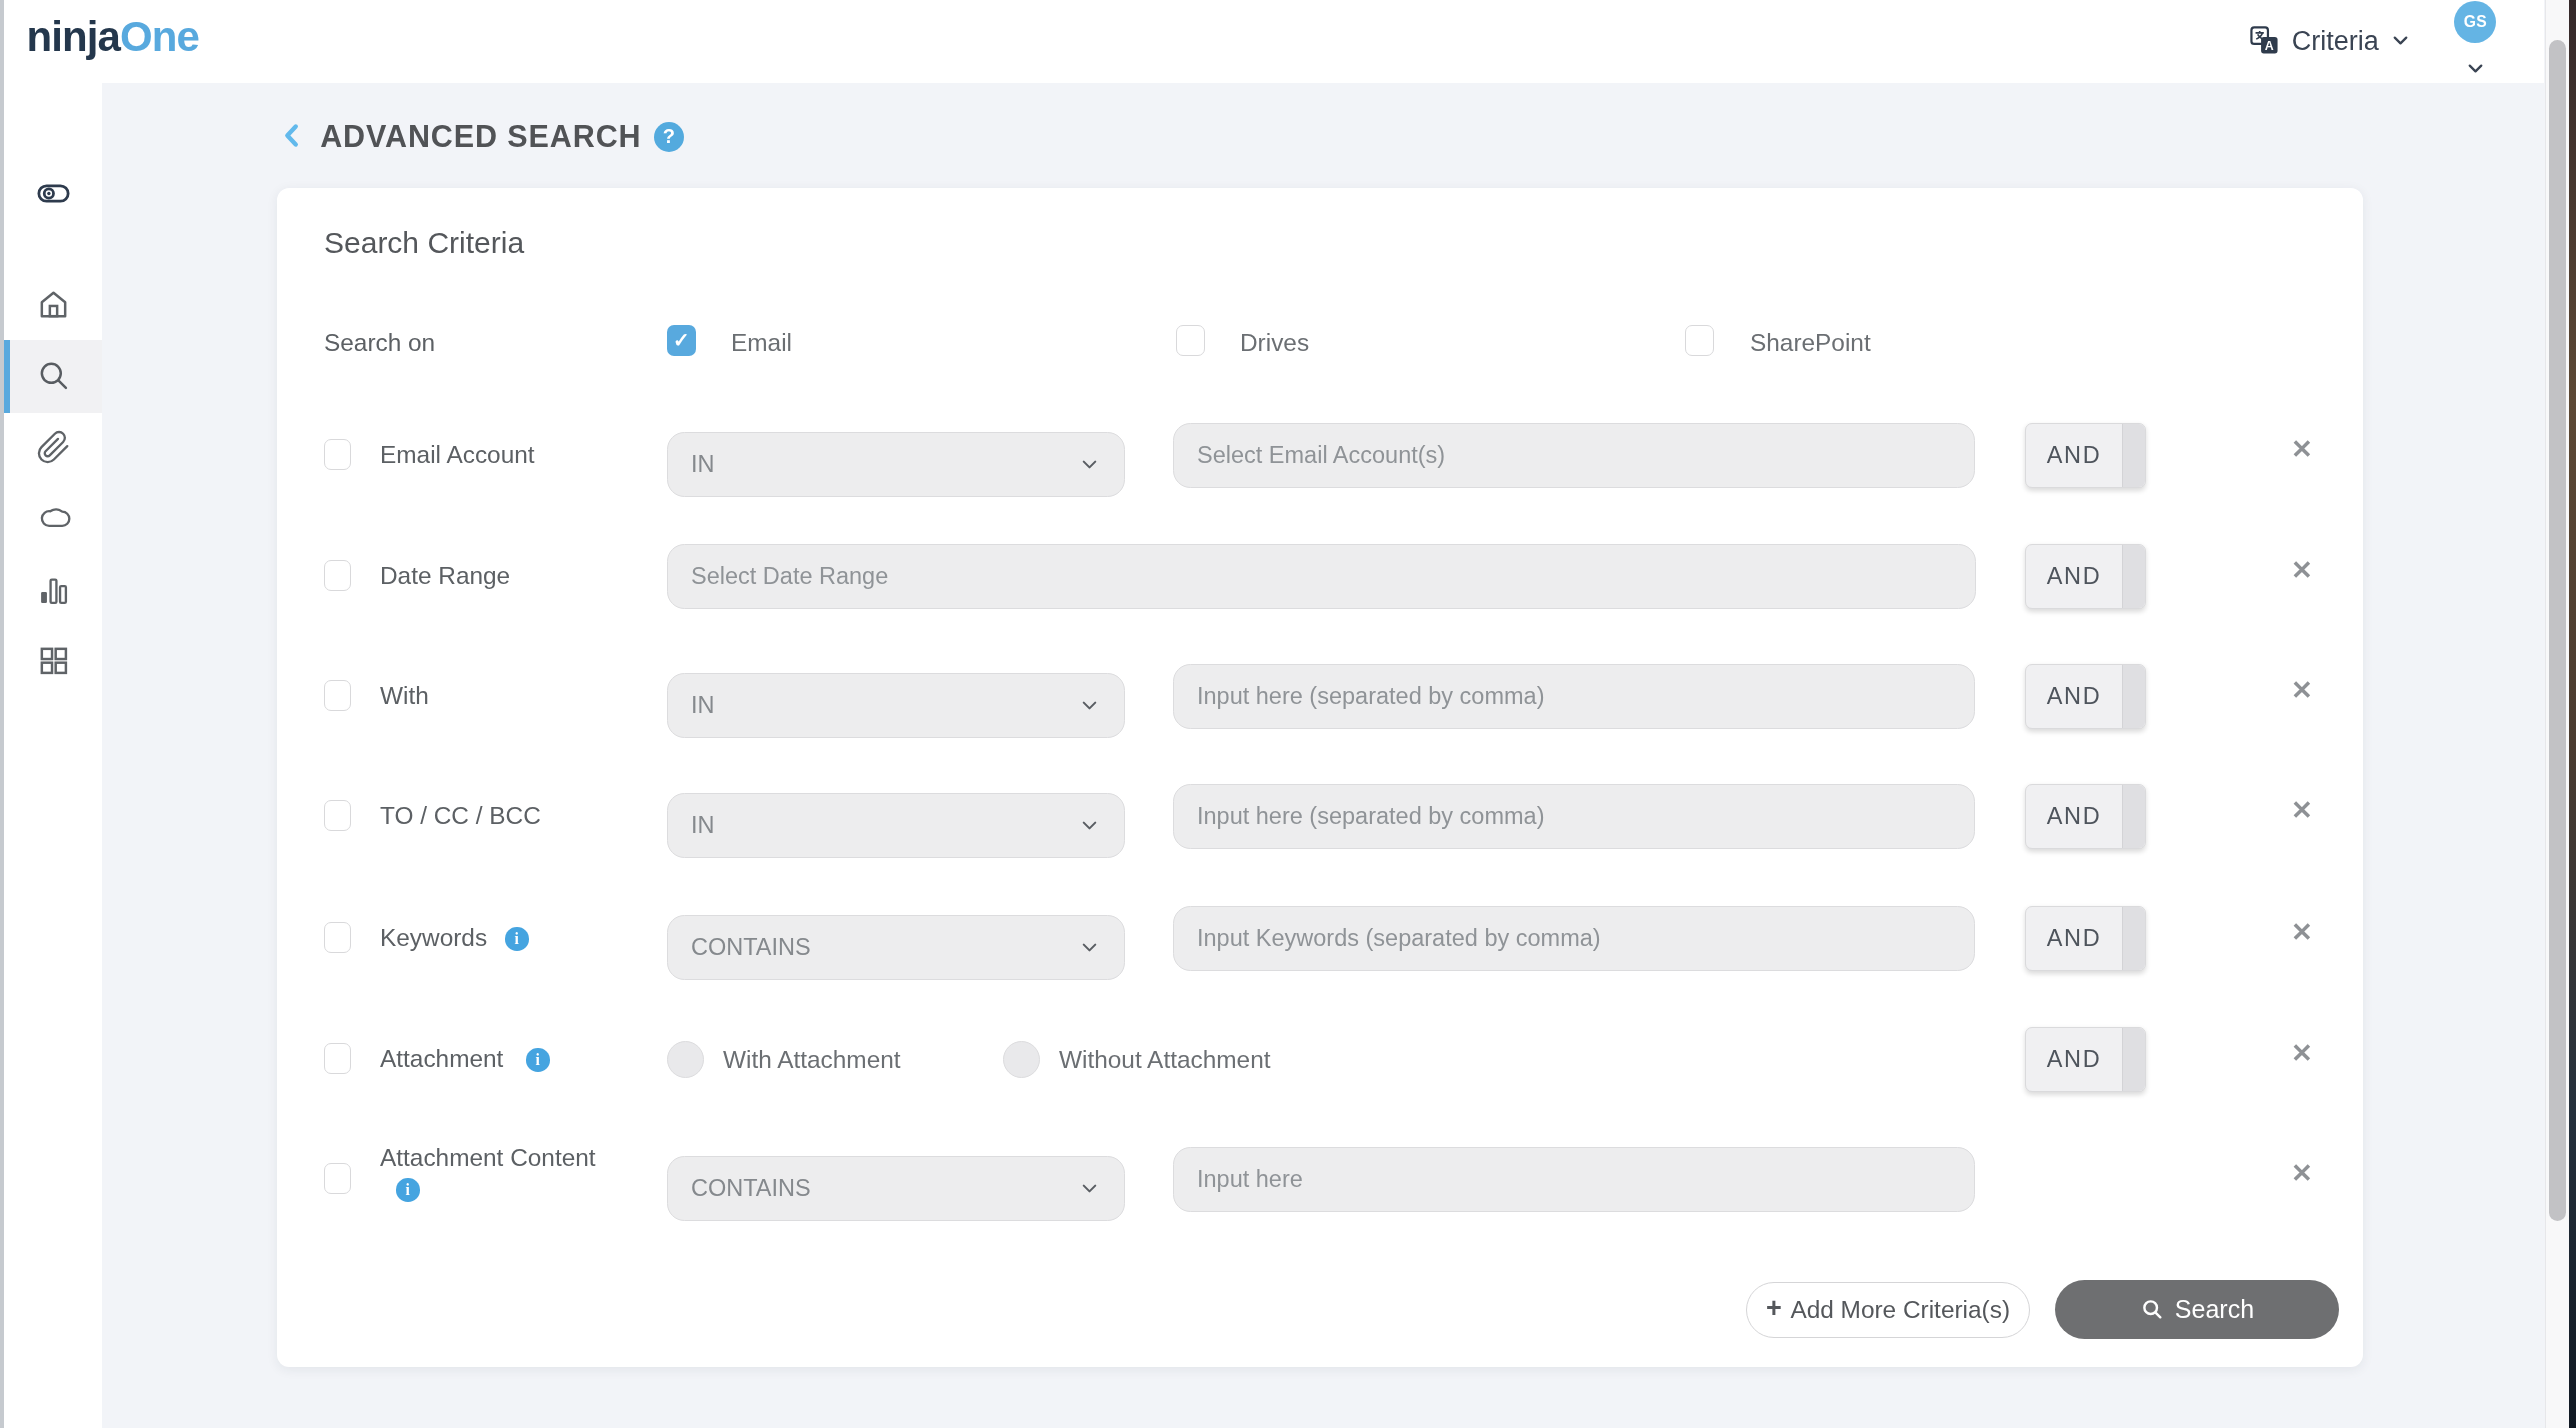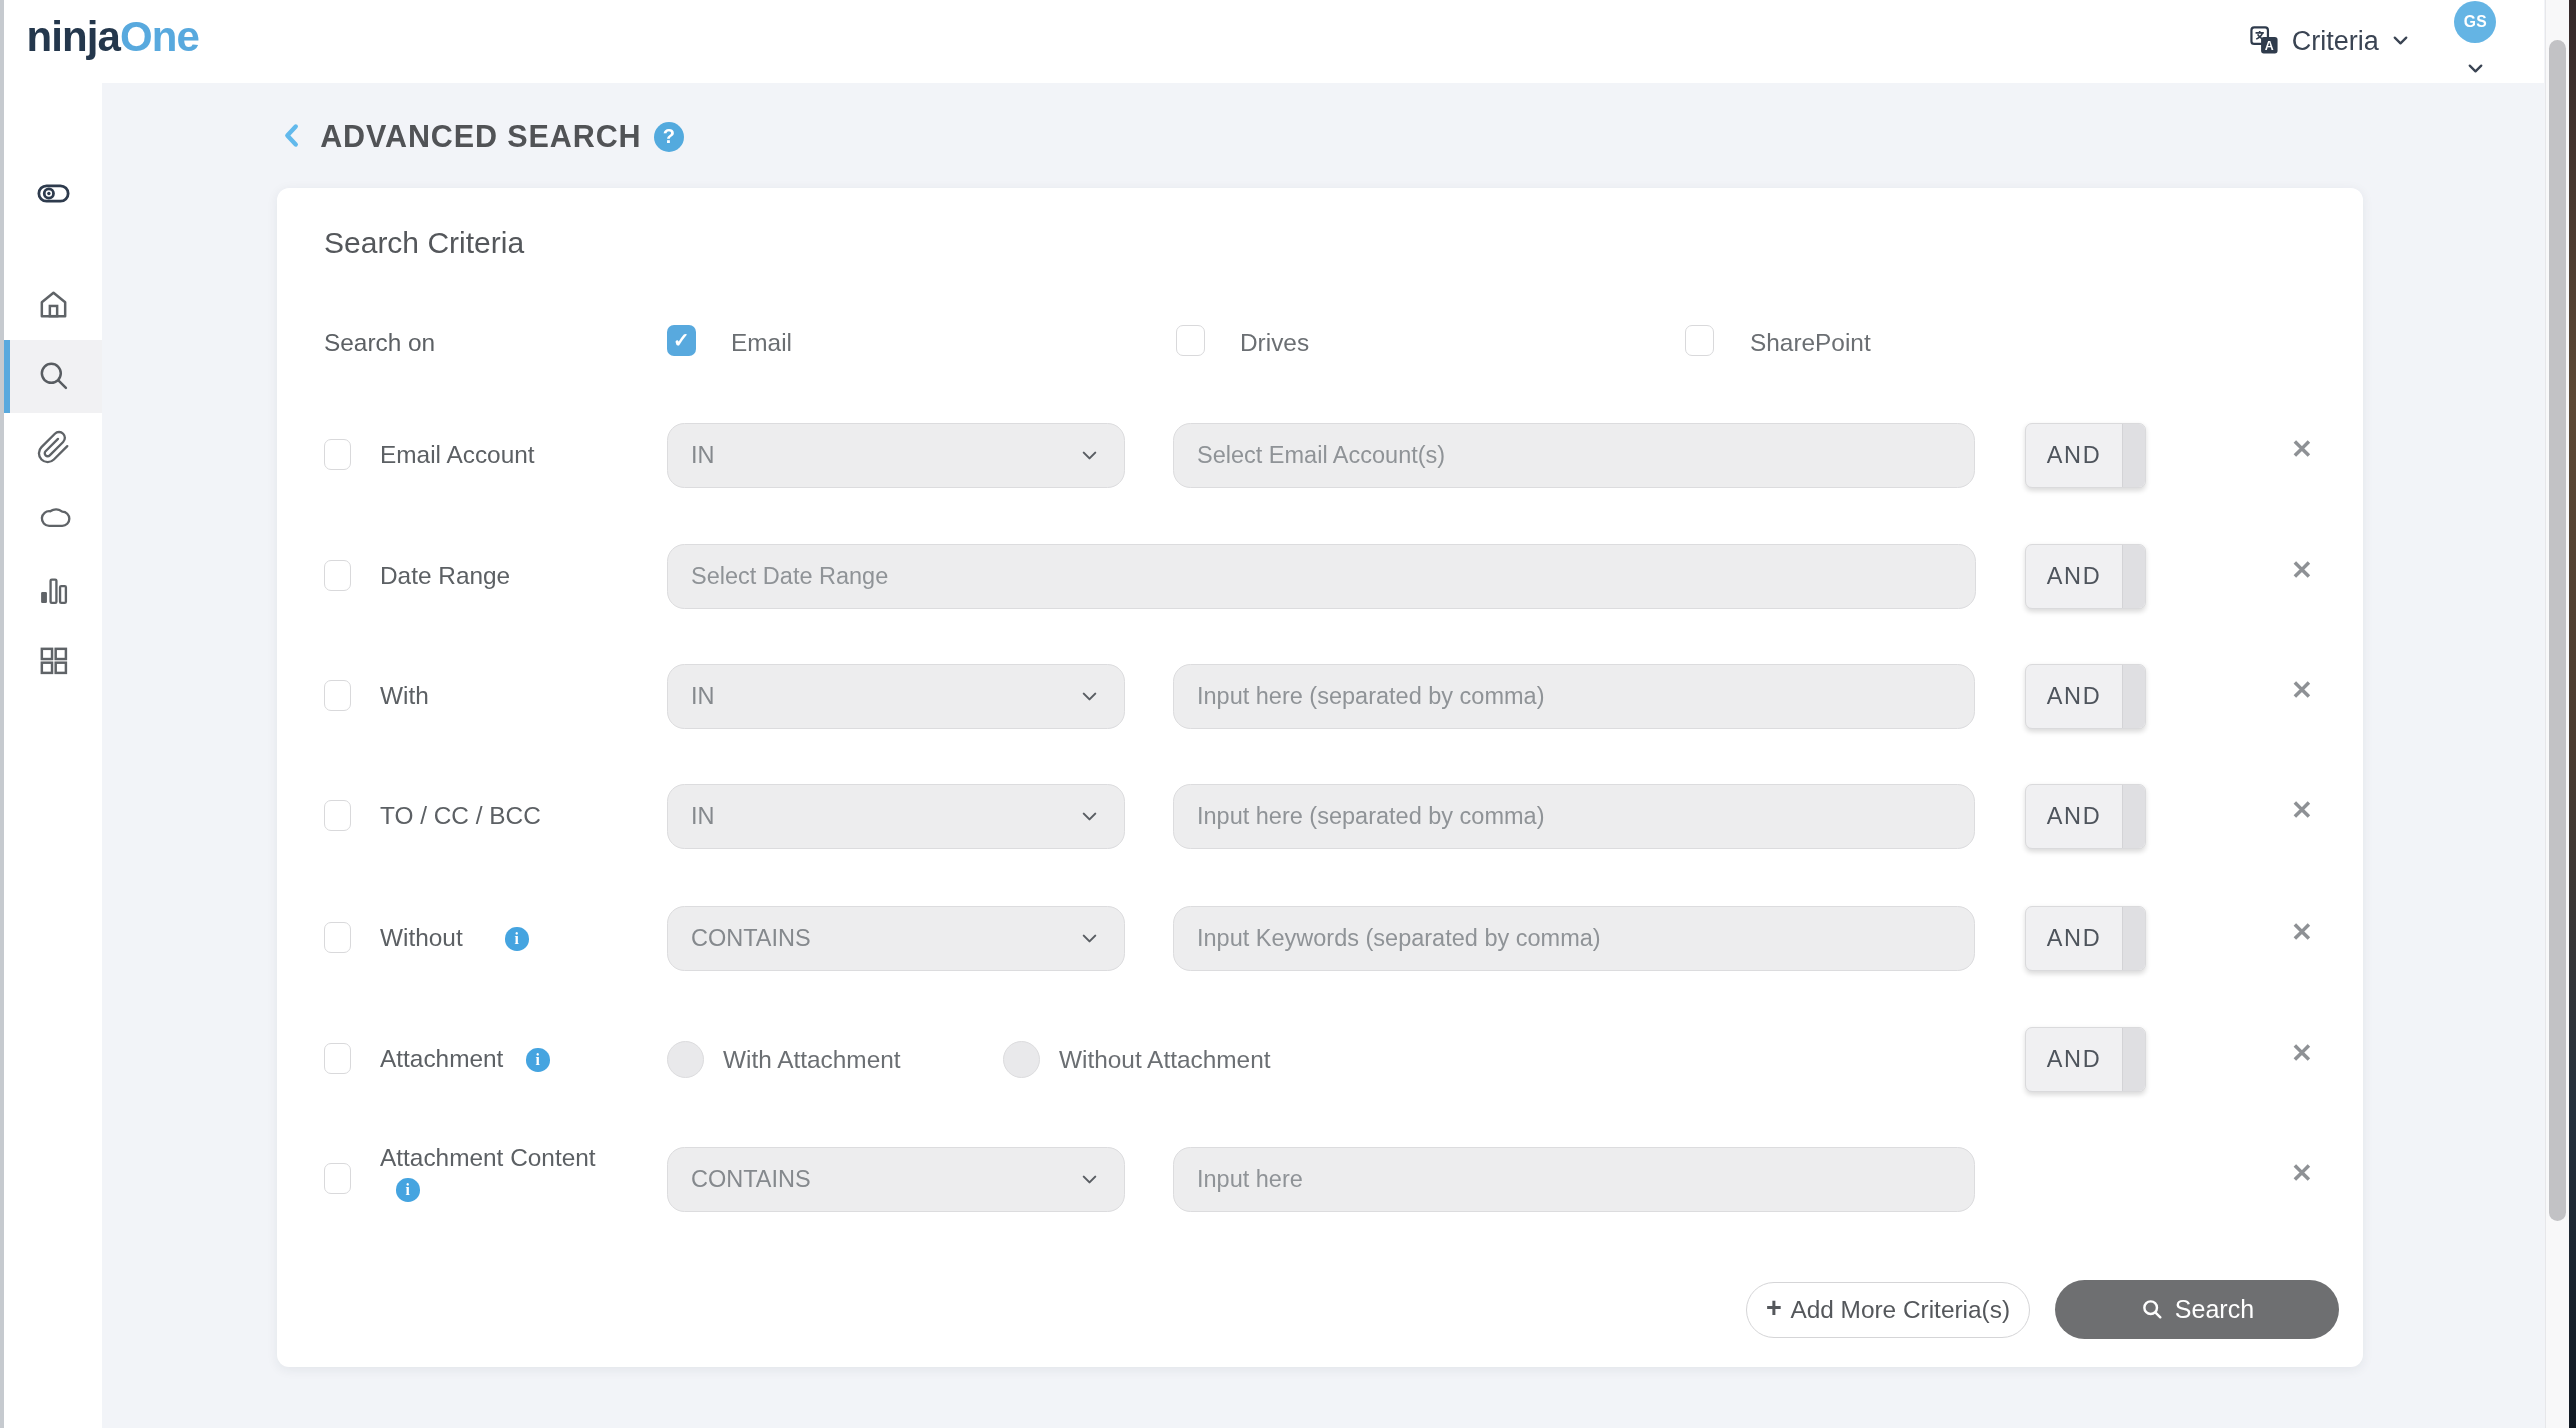--- a/index.html
+++ b/index.html
@@ -55,21 +55,21 @@
   .so-opt-label { position:absolute; font-size:24.4px; color:#6b6f73; }
 
   
   .crow { position:absolute; left:0; width:2086px; height:65px;padding-left:28px; }
   .cb   { position:absolute; left:47px; top:15.7px; width:27px; height:31px; background:#fff; border:1.7px solid #d9d9db; border-radius:7px; cursor:pointer; }
   .lbl  { position:absolute; left:103px; top:18.3px; font-size:24.4px; color:#5c6064; white-space:nowrap; }
   .info { position:absolute; width:23.5px; height:23.5px; border-radius:50%; background:#45a4e0; color:#fff;
           display:flex; align-items:center; justify-content:center; font-size:15.7px; font-weight:700;
           font-family:"Liberation Serif", serif; cursor:pointer; }
   .info::after { content:"i"; }
-  .op   { position:absolute; left:390px; top:0; width:458px; height:65px; background:#ededee;
+  .op   { position:absolute; left:390px; top:9px; width:458px; height:65px; background:#ededee;
           border:0.9px solid #dcdcde; border-radius:17.4px; display:flex; align-items:center;
           padding:0 23px; color:#85898d; font-size:23.5px; cursor:pointer; }
   .op svg { margin-left:auto; }
   .inp  { position:absolute; left:896px; top:0; width:802px; height:65px; background:#ededee;
           border:0.9px solid #dcdcde; border-radius:17.4px; padding:0 23px; font-size:23.5px; color:#55585c;
           font-family:"Liberation Sans", sans-serif; outline:none; }
   .inp.wide { left:390px; width:1309px; }
   .inp::placeholder { color:#8f9397; opacity:1; }
   .and  { position:absolute; left:1748px; top:0; width:121px; height:65px; background:#f0f0f2;
           border:0.9px solid #dadadc; border-radius:7px; box-shadow:0 2.6px 5.2px rgba(0,0,0,.14); cursor:pointer; }
@@ -272,21 +272,21 @@
       <input class="inp" type="text" placeholder="Input here (separated by comma)" style="">
       <div class="and">
         <span class="and-text">AND</span>
         <span class="and-handle"></span>
       </div>
       <div class="x"></div>
     </div>
 
     <div class="crow" style="top:718px;">
       <div class="cb"></div>
-      <div class="lbl">Without</div>
+      <div class="lbl">Keywords</div>
       <div class="info" style="left:228px; top:21px;"></div>
       <div class="op">
         <span>CONTAINS</span>
         <svg width="23" height="23" viewBox="0 0 24 24">
             <polyline points="6 9 12 15 18 9" fill="none" stroke="#5a5e63" stroke-width="2.2" stroke-linecap="round" stroke-linejoin="round"></polyline>
           </svg>
       </div>
       <input class="inp" type="text" placeholder="Input Keywords (separated by comma)" style="">
       <div class="and">
         <span class="and-text">AND</span>

